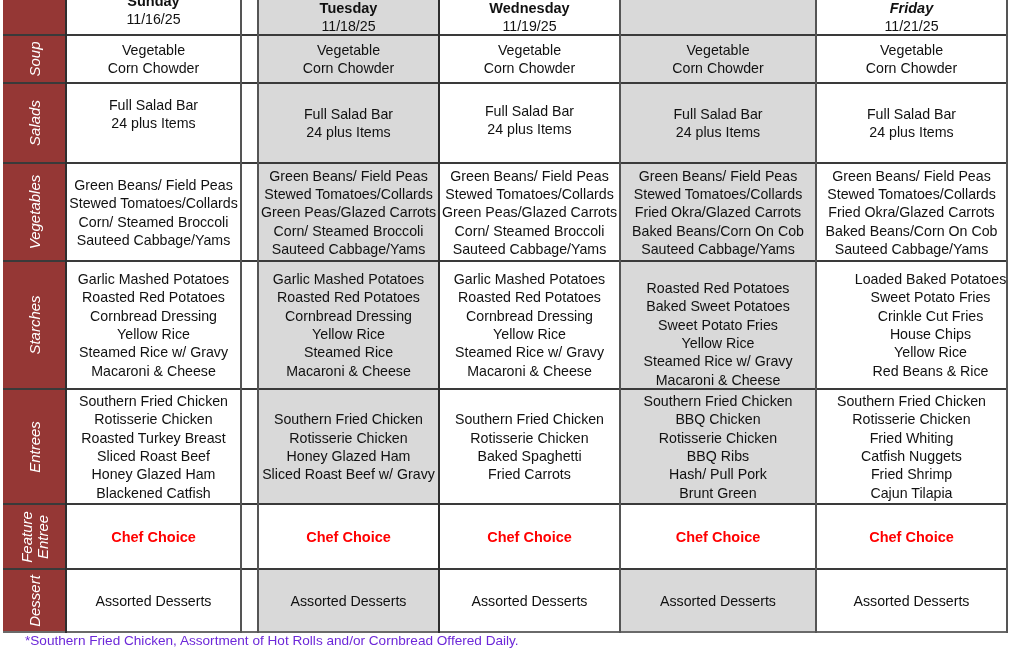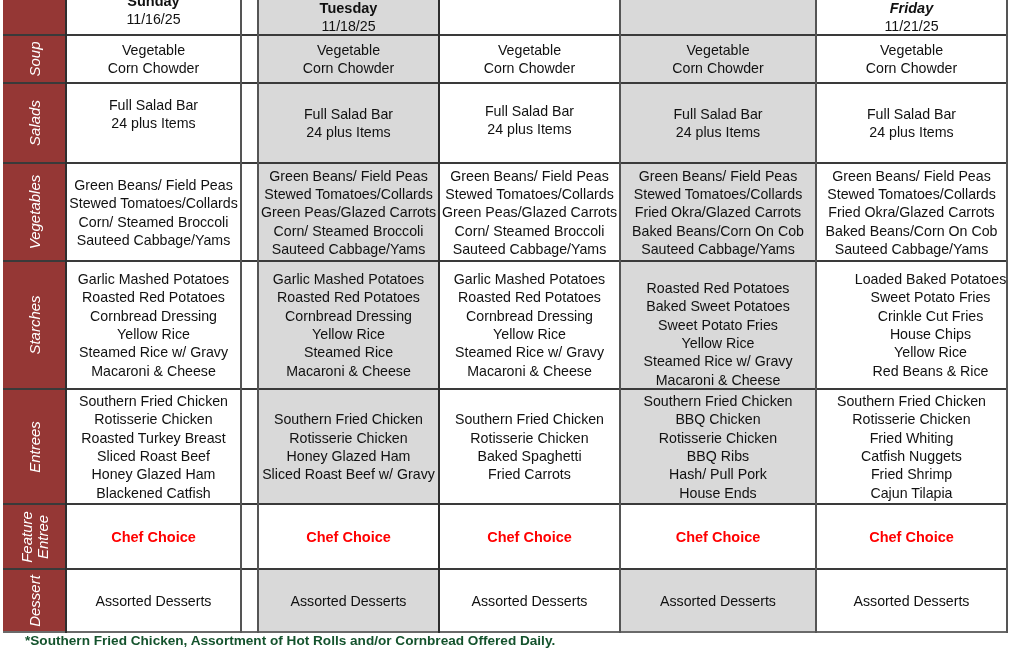--- a/index.html
+++ b/index.html
@@ -75,22 +75,22 @@
     }
     .chef {
       color: #ff0000;
       font-weight: bold;
       font-size: 14.5px;
     }
     .footer-note {
       position: absolute;
       left: 25px;
       top: 633px;
-      color: #14532d;
-      font-weight: bold;
+      color: #6d28d9;
+      font-weight: normal;
       font-size: 13.6px;
       white-space: nowrap;
     }
     .item { display: block; }
   </style>
 </head>
 <body>
 
 <div id="menu">
 
@@ -125,20 +125,24 @@
   </div>
 
   <div class="cell" style="left:66px;top:0;width:175px;height:20px;">
     <span class="dayname">Sunday</span>
     <span class="daydate">11/16/25</span>
   </div>
   <div class="cell" style="left:258px;top:0;width:181px;height:35px;">
     <span class="dayname">Tuesday</span>
     <span class="daydate">11/18/25</span>
   </div>
+  <div class="cell" style="left:439px;top:0;width:181px;height:35px;">
+    <span class="dayname">Wednesday</span>
+    <span class="daydate">11/19/25</span>
+  </div>
   <div class="cell" style="left:816px;top:0;width:191px;height:35px;">
     <span class="dayname italic">Friday</span>
     <span class="daydate">11/21/25</span>
   </div>
 
   <div class="cell" style="left:66px;top:35px;width:175px;height:48px;">
     <span class="item">Vegetable</span>
     <span class="item">Corn Chowder</span>
   </div>
   <div class="cell" style="left:258px;top:35px;width:181px;height:48px;">
@@ -274,21 +278,21 @@
     <span class="item">Rotisserie Chicken</span>
     <span class="item">Baked Spaghetti</span>
     <span class="item">Fried Carrots</span>
   </div>
   <div class="cell" style="left:620px;top:392px;width:196px;height:110px;">
     <span class="item">Southern Fried Chicken</span>
     <span class="item">BBQ Chicken</span>
     <span class="item">Rotisserie Chicken</span>
     <span class="item">BBQ Ribs</span>
     <span class="item">Hash/ Pull Pork</span>
-    <span class="item">House Ends</span>
+    <span class="item">Brunt Green</span>
   </div>
   <div class="cell" style="left:816px;top:392px;width:191px;height:110px;">
     <span class="item">Southern Fried Chicken</span>
     <span class="item">Rotisserie Chicken</span>
     <span class="item">Fried Whiting</span>
     <span class="item">Catfish Nuggets</span>
     <span class="item">Fried Shrimp</span>
     <span class="item">Cajun Tilapia</span>
   </div>
 

